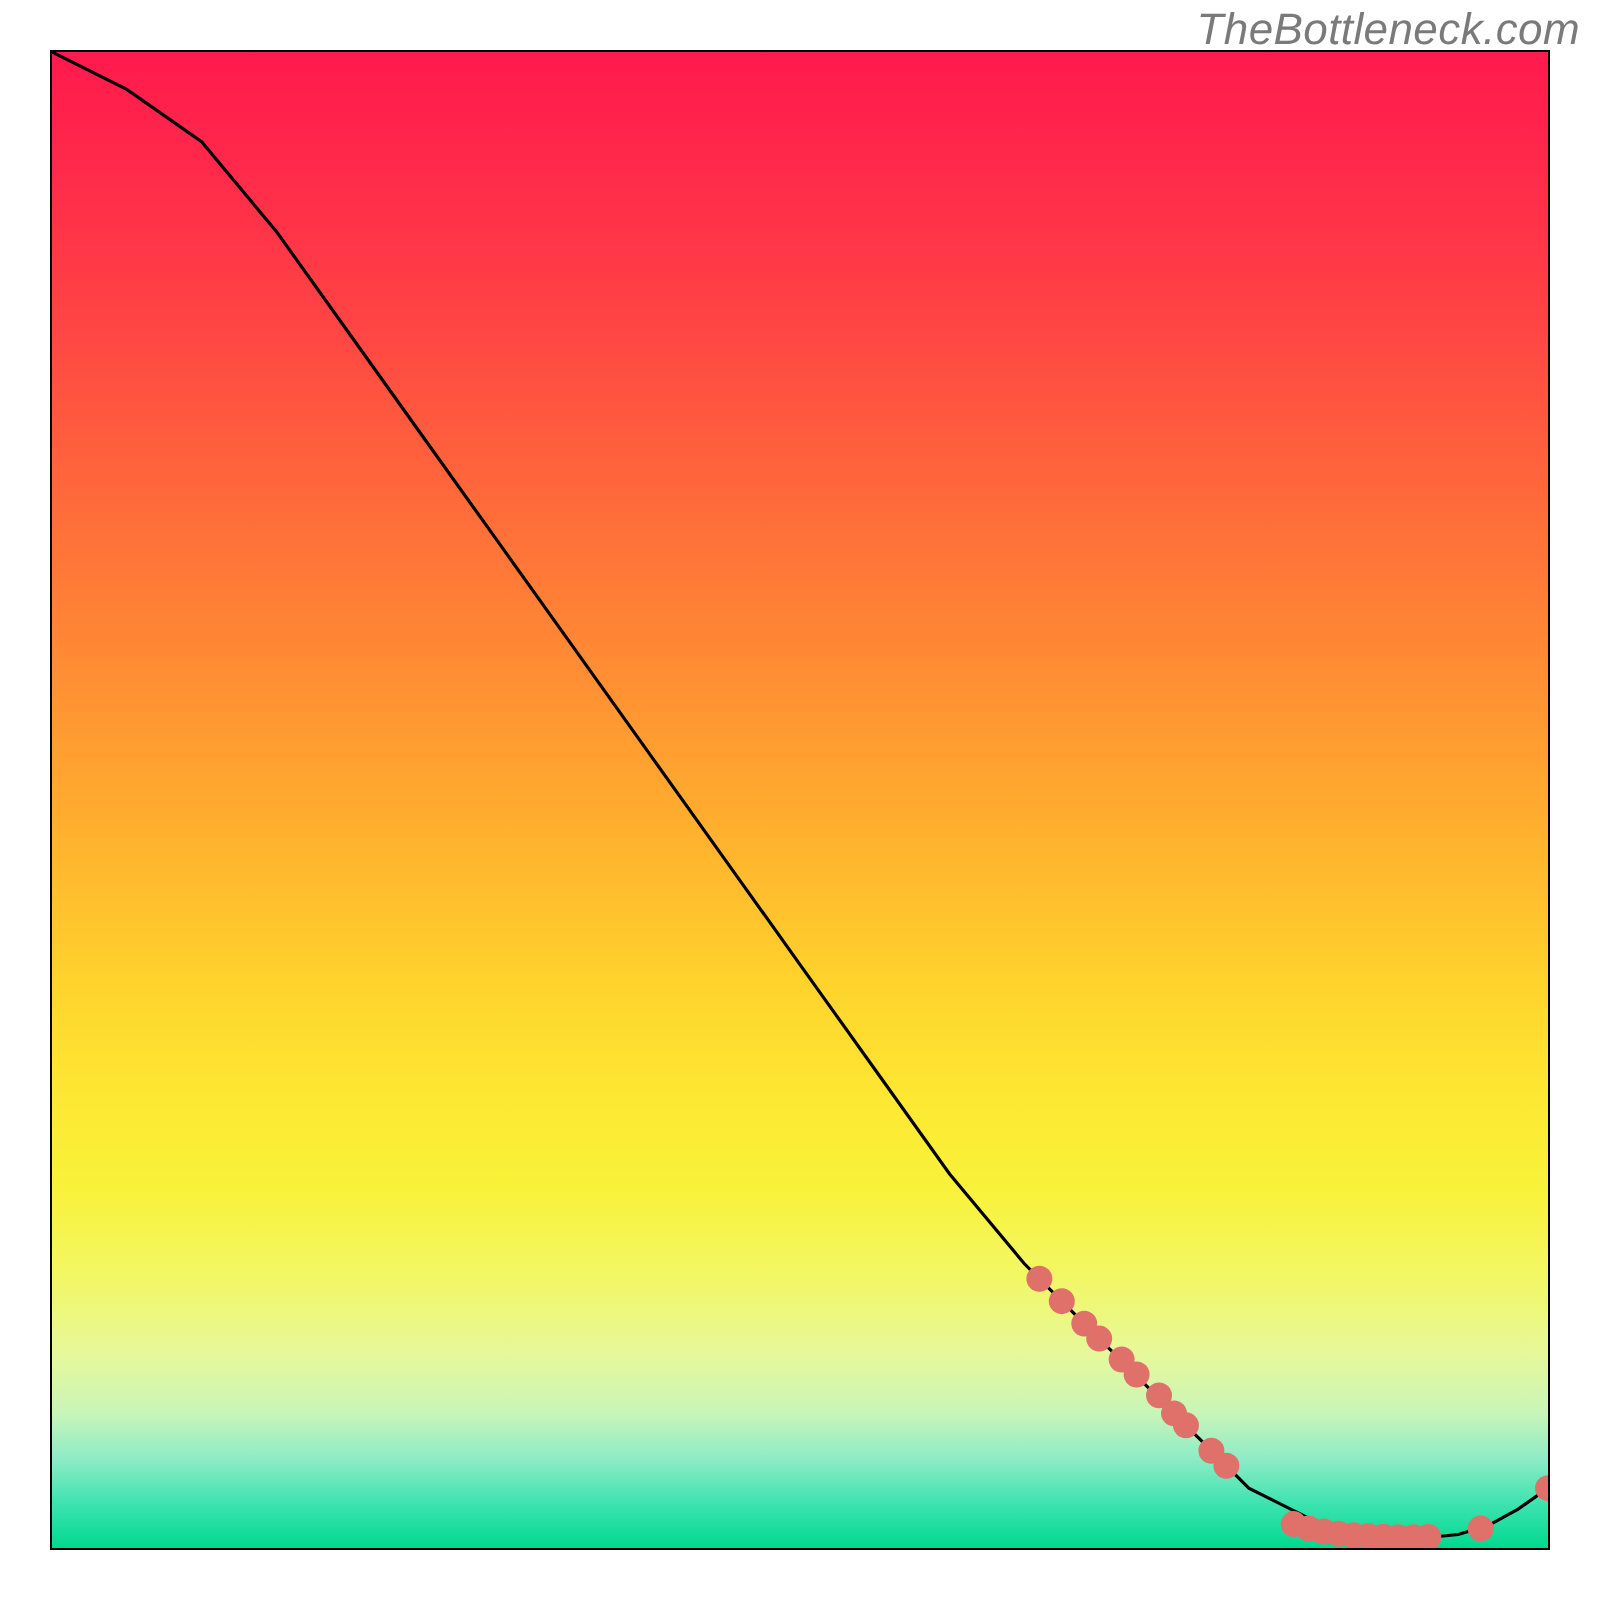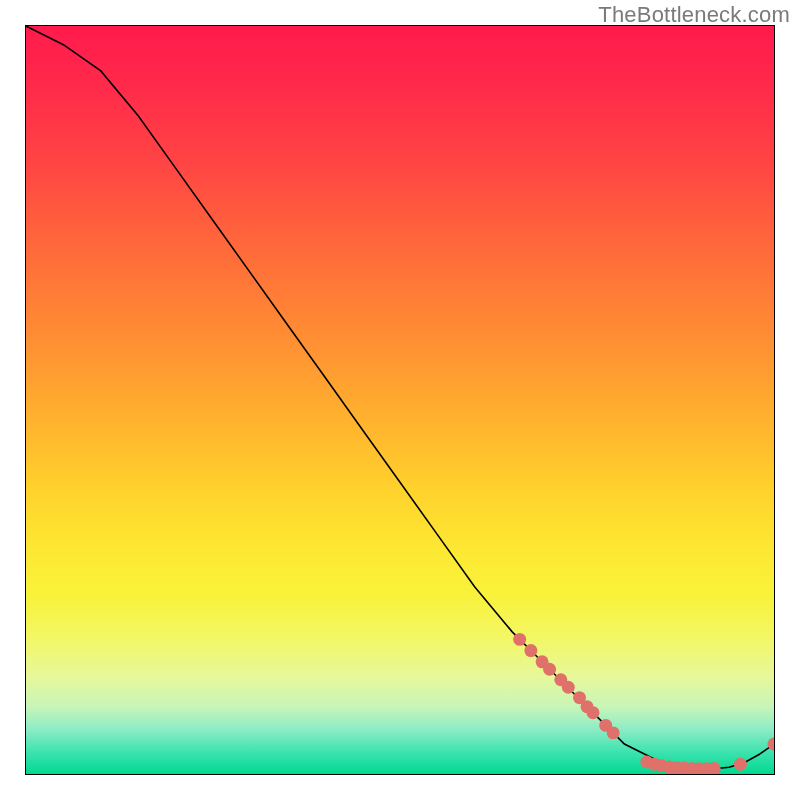--- a/index.html
+++ b/index.html
@@ -7,20 +7,21 @@
     padding: 0;
     width: 800px;
     height: 800px;
     overflow: hidden;
     font-family: Arial, Helvetica, sans-serif;
   }
   .chart-container {
     position: relative;
     width: 800px;
     height: 800px;
+    font-style: italic;
   }
   .plot-area {
     position: absolute;
     left: 25px;
     top: 25px;
     width: 750px;
     height: 750px;
     border: 1.5px solid #000;
     background: linear-gradient(to bottom,
       #ff1a4d 0%,

